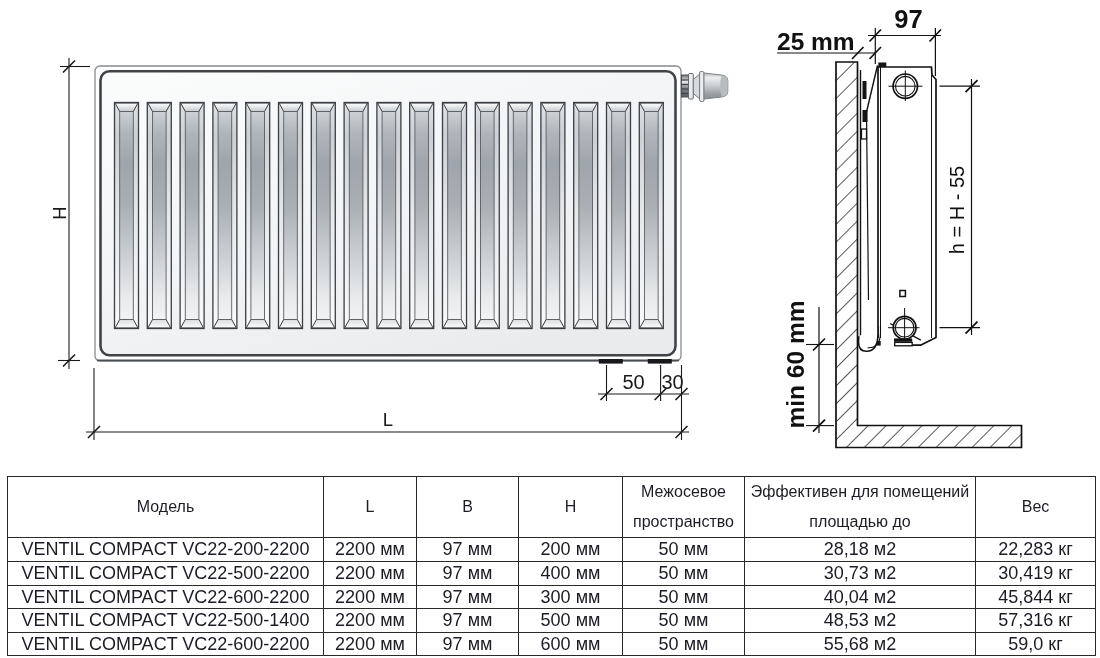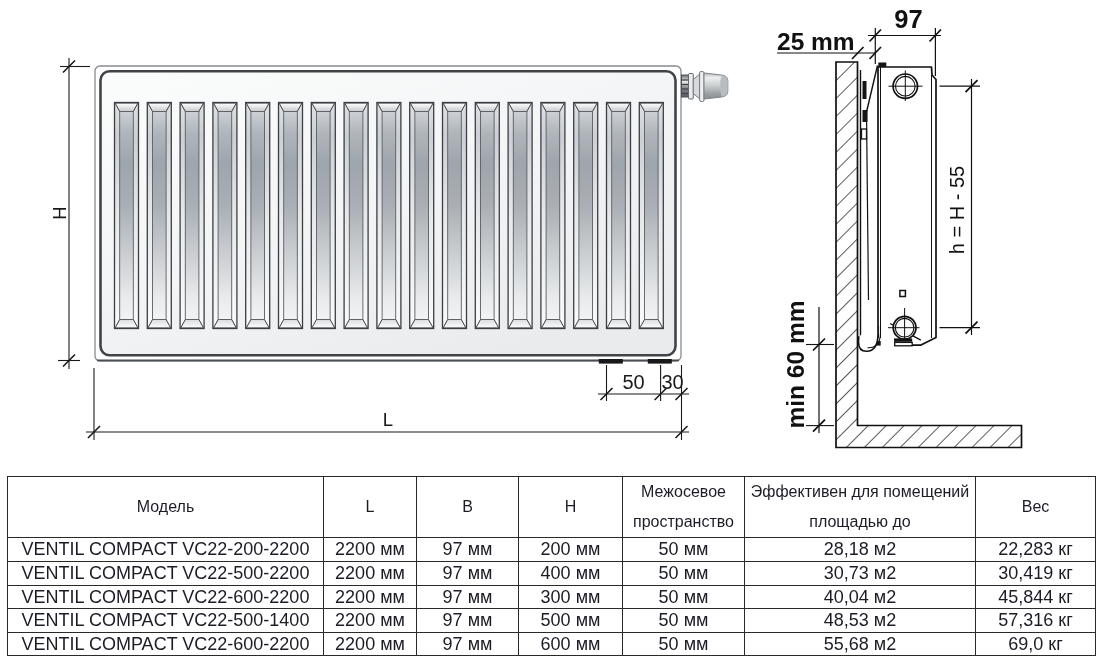--- a/index.html
+++ b/index.html
@@ -299,17 +299,17 @@
           <td>48,53 м2</td>
           <td>57,316 кг</td>
         </tr>
   <tr style="height:22px">
           <td>VENTIL COMPACT VC22-600-2200</td>
           <td>2200 мм</td>
           <td>97 мм</td>
           <td>600 мм</td>
           <td>50 мм</td>
           <td>55,68 м2</td>
-          <td>69,0 кг</td>
+          <td>59,0 кг</td>
         </tr>
 </tbody>
     </table>
 </div>
 
 </body></html>

